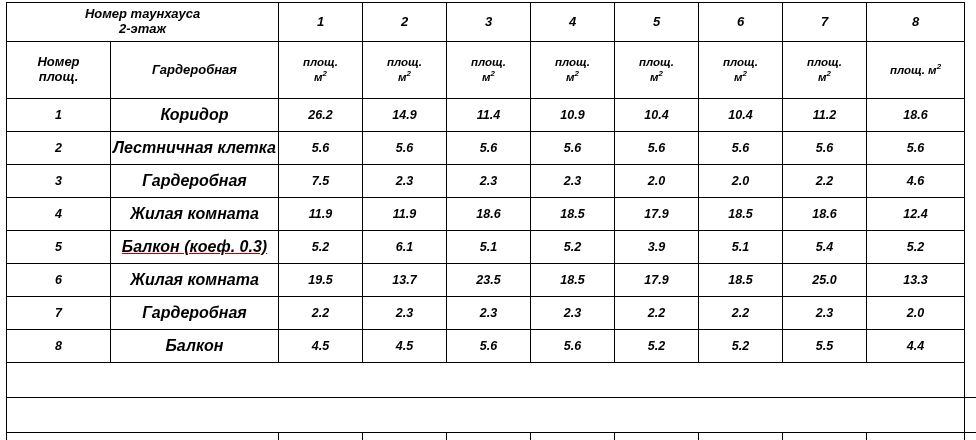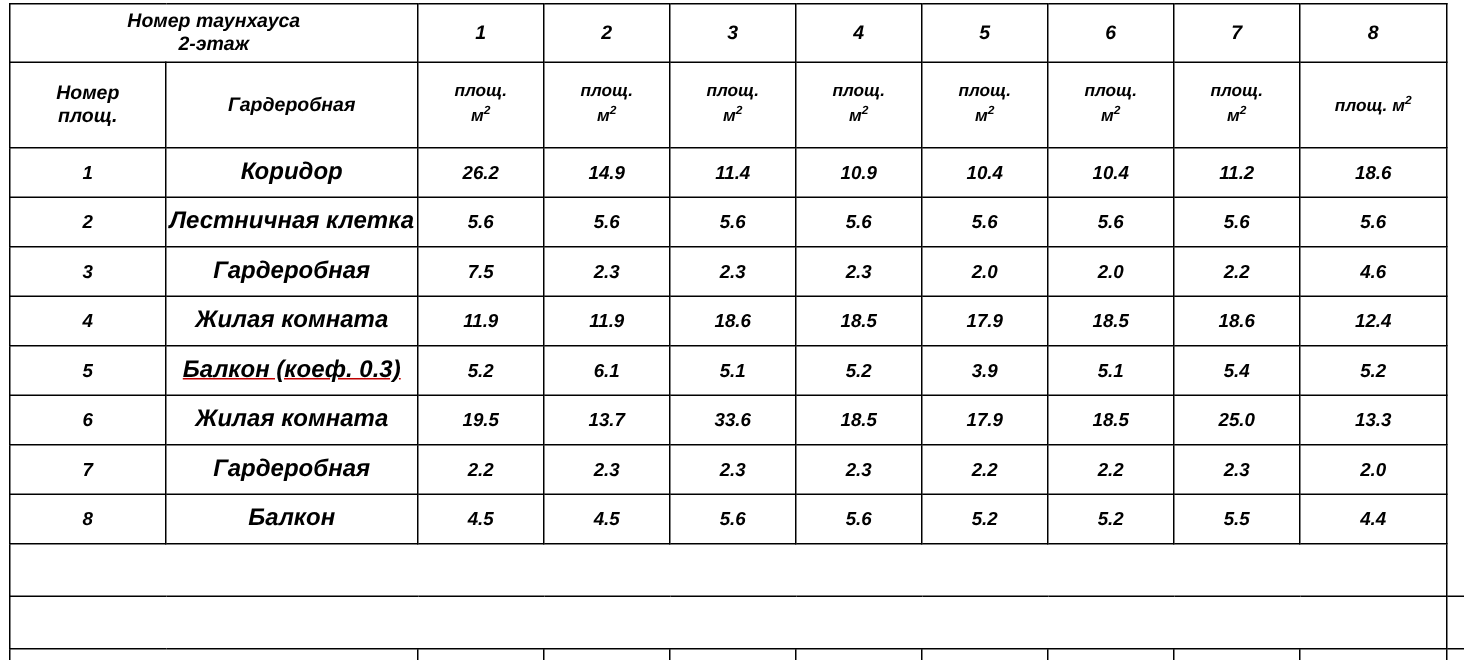--- a/index.html
+++ b/index.html
@@ -230,21 +230,21 @@
         <td>5.4</td>
         <td>5.2</td>
         <td class="no-border"></td>
       </tr>
 
       <tr class="r-body">
         <td>6</td>
         <td class="name-cell">Жилая комната</td>
         <td>19.5</td>
         <td>13.7</td>
-        <td>33.6</td>
+        <td>23.5</td>
         <td>18.5</td>
         <td>17.9</td>
         <td>18.5</td>
         <td>25.0</td>
         <td>13.3</td>
         <td class="no-border"></td>
       </tr>
 
       <tr class="r-body">
         <td>7</td>

